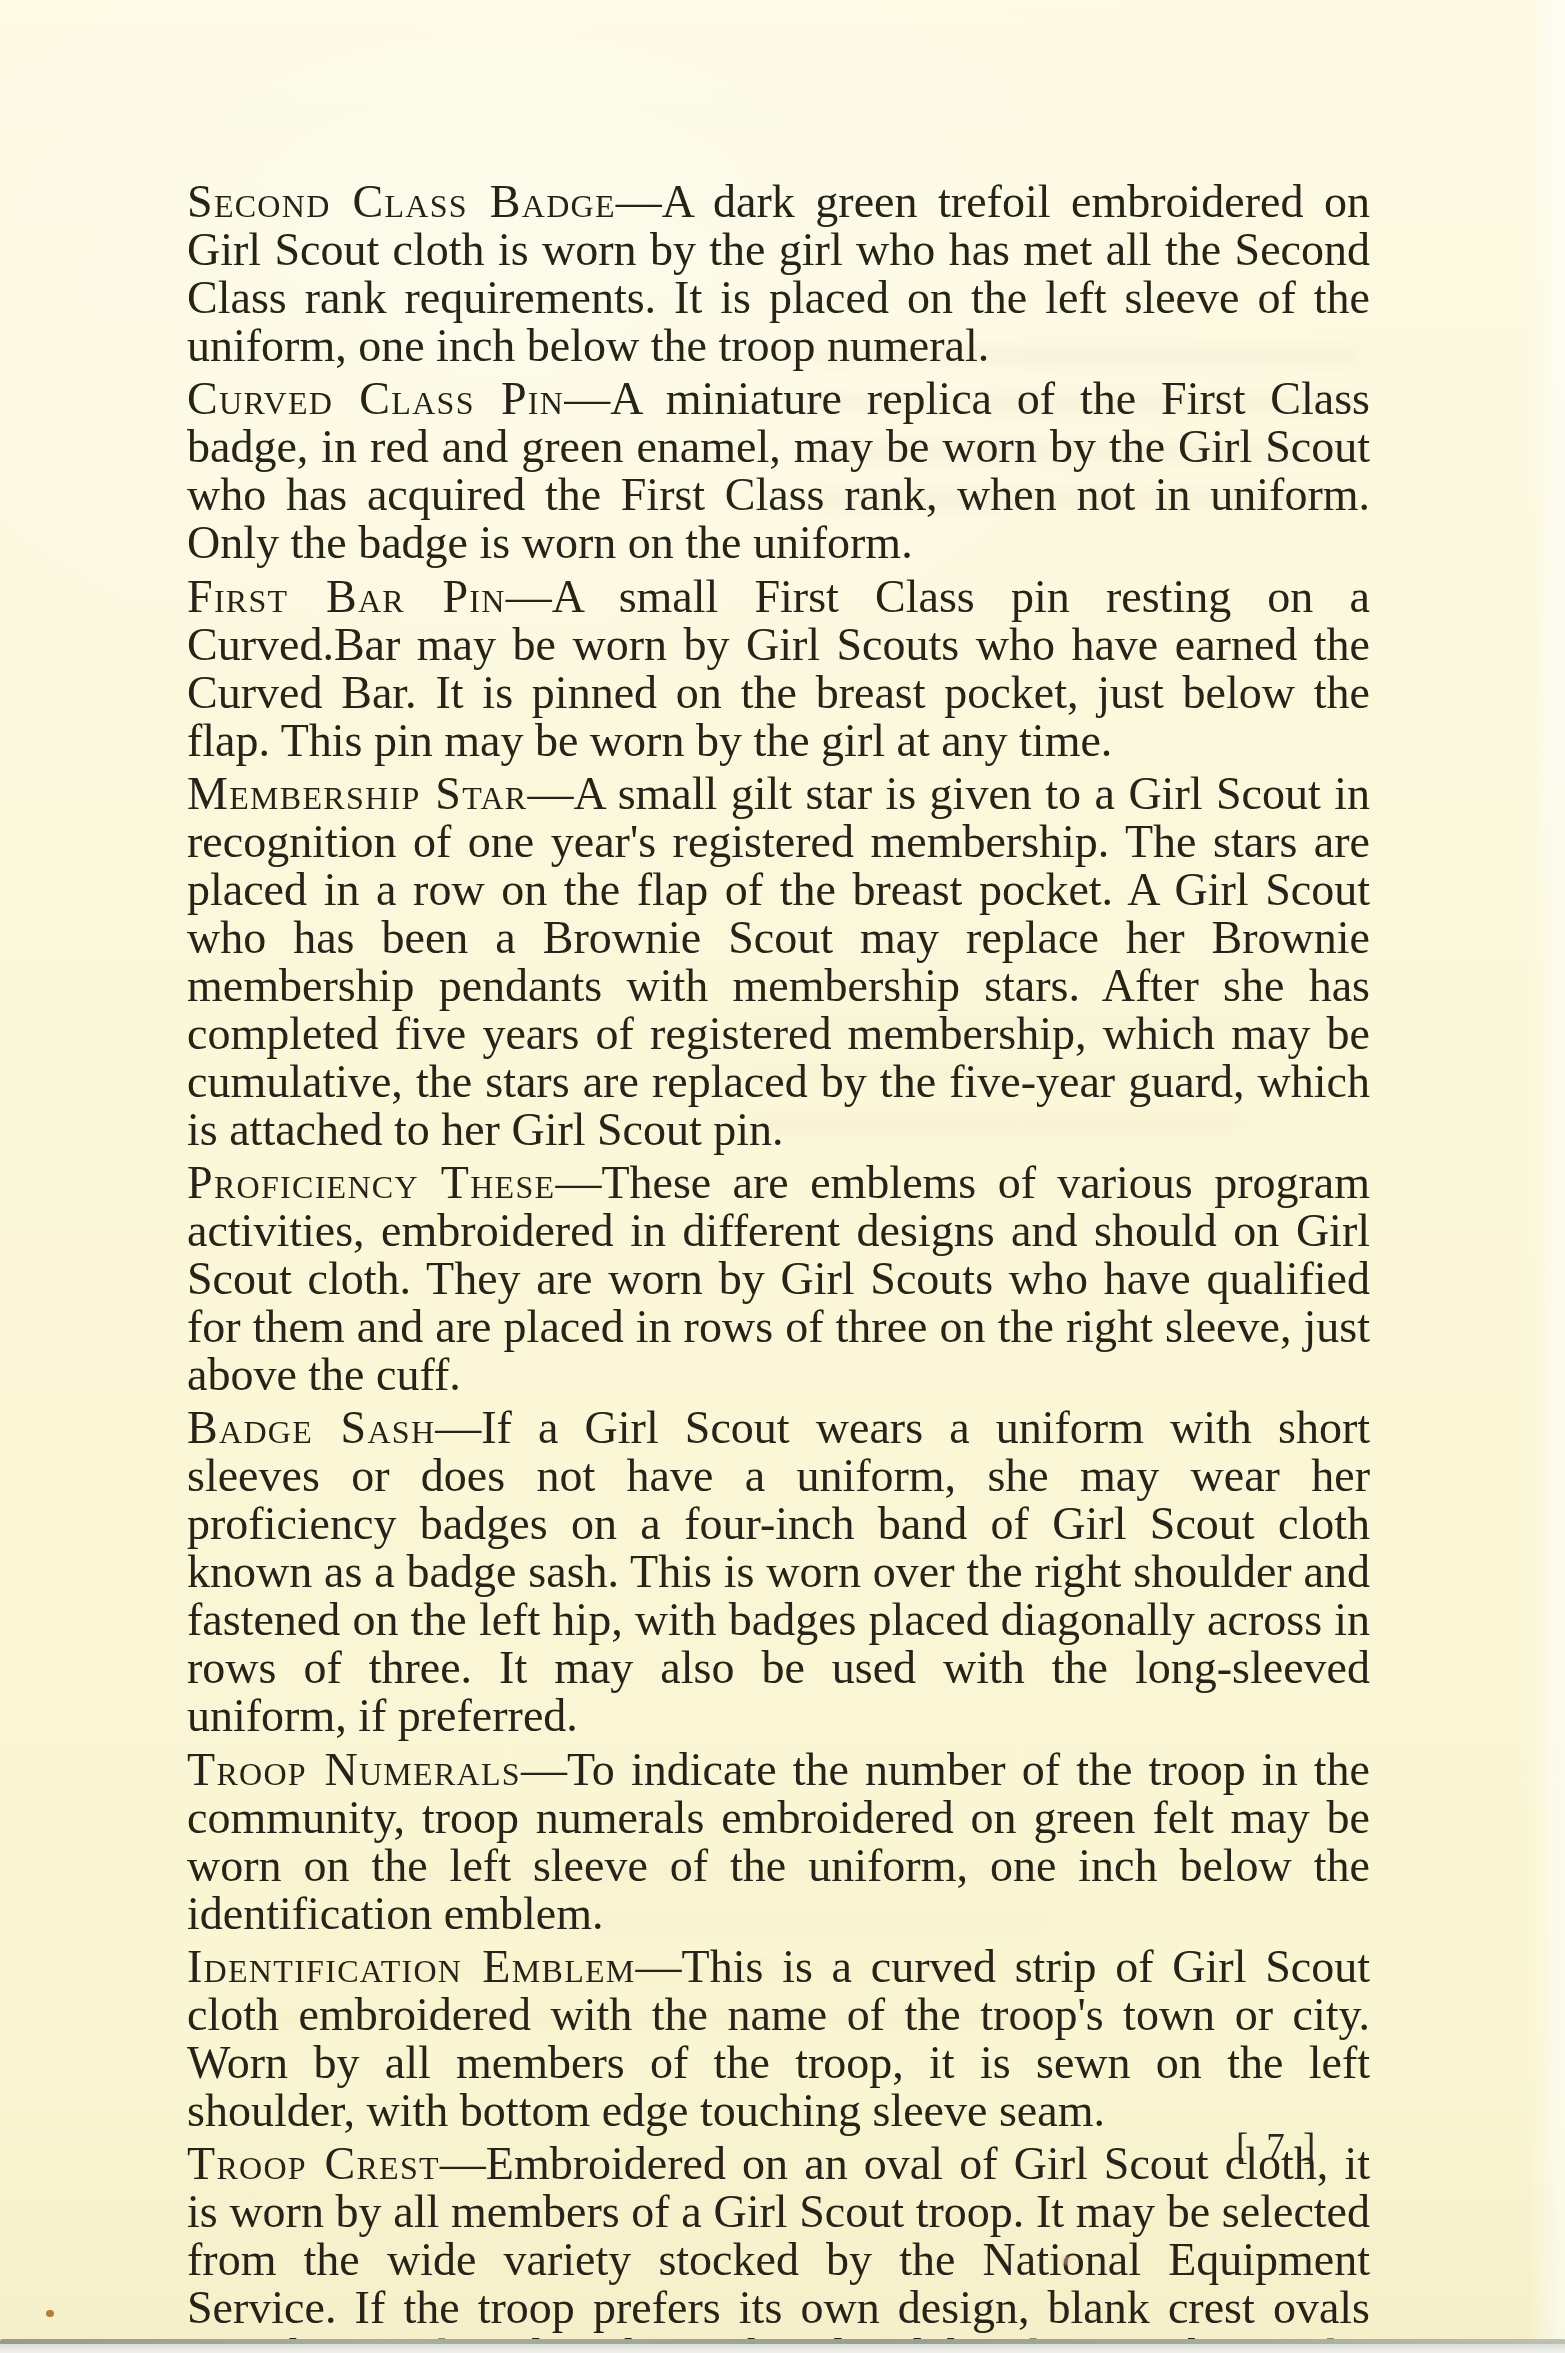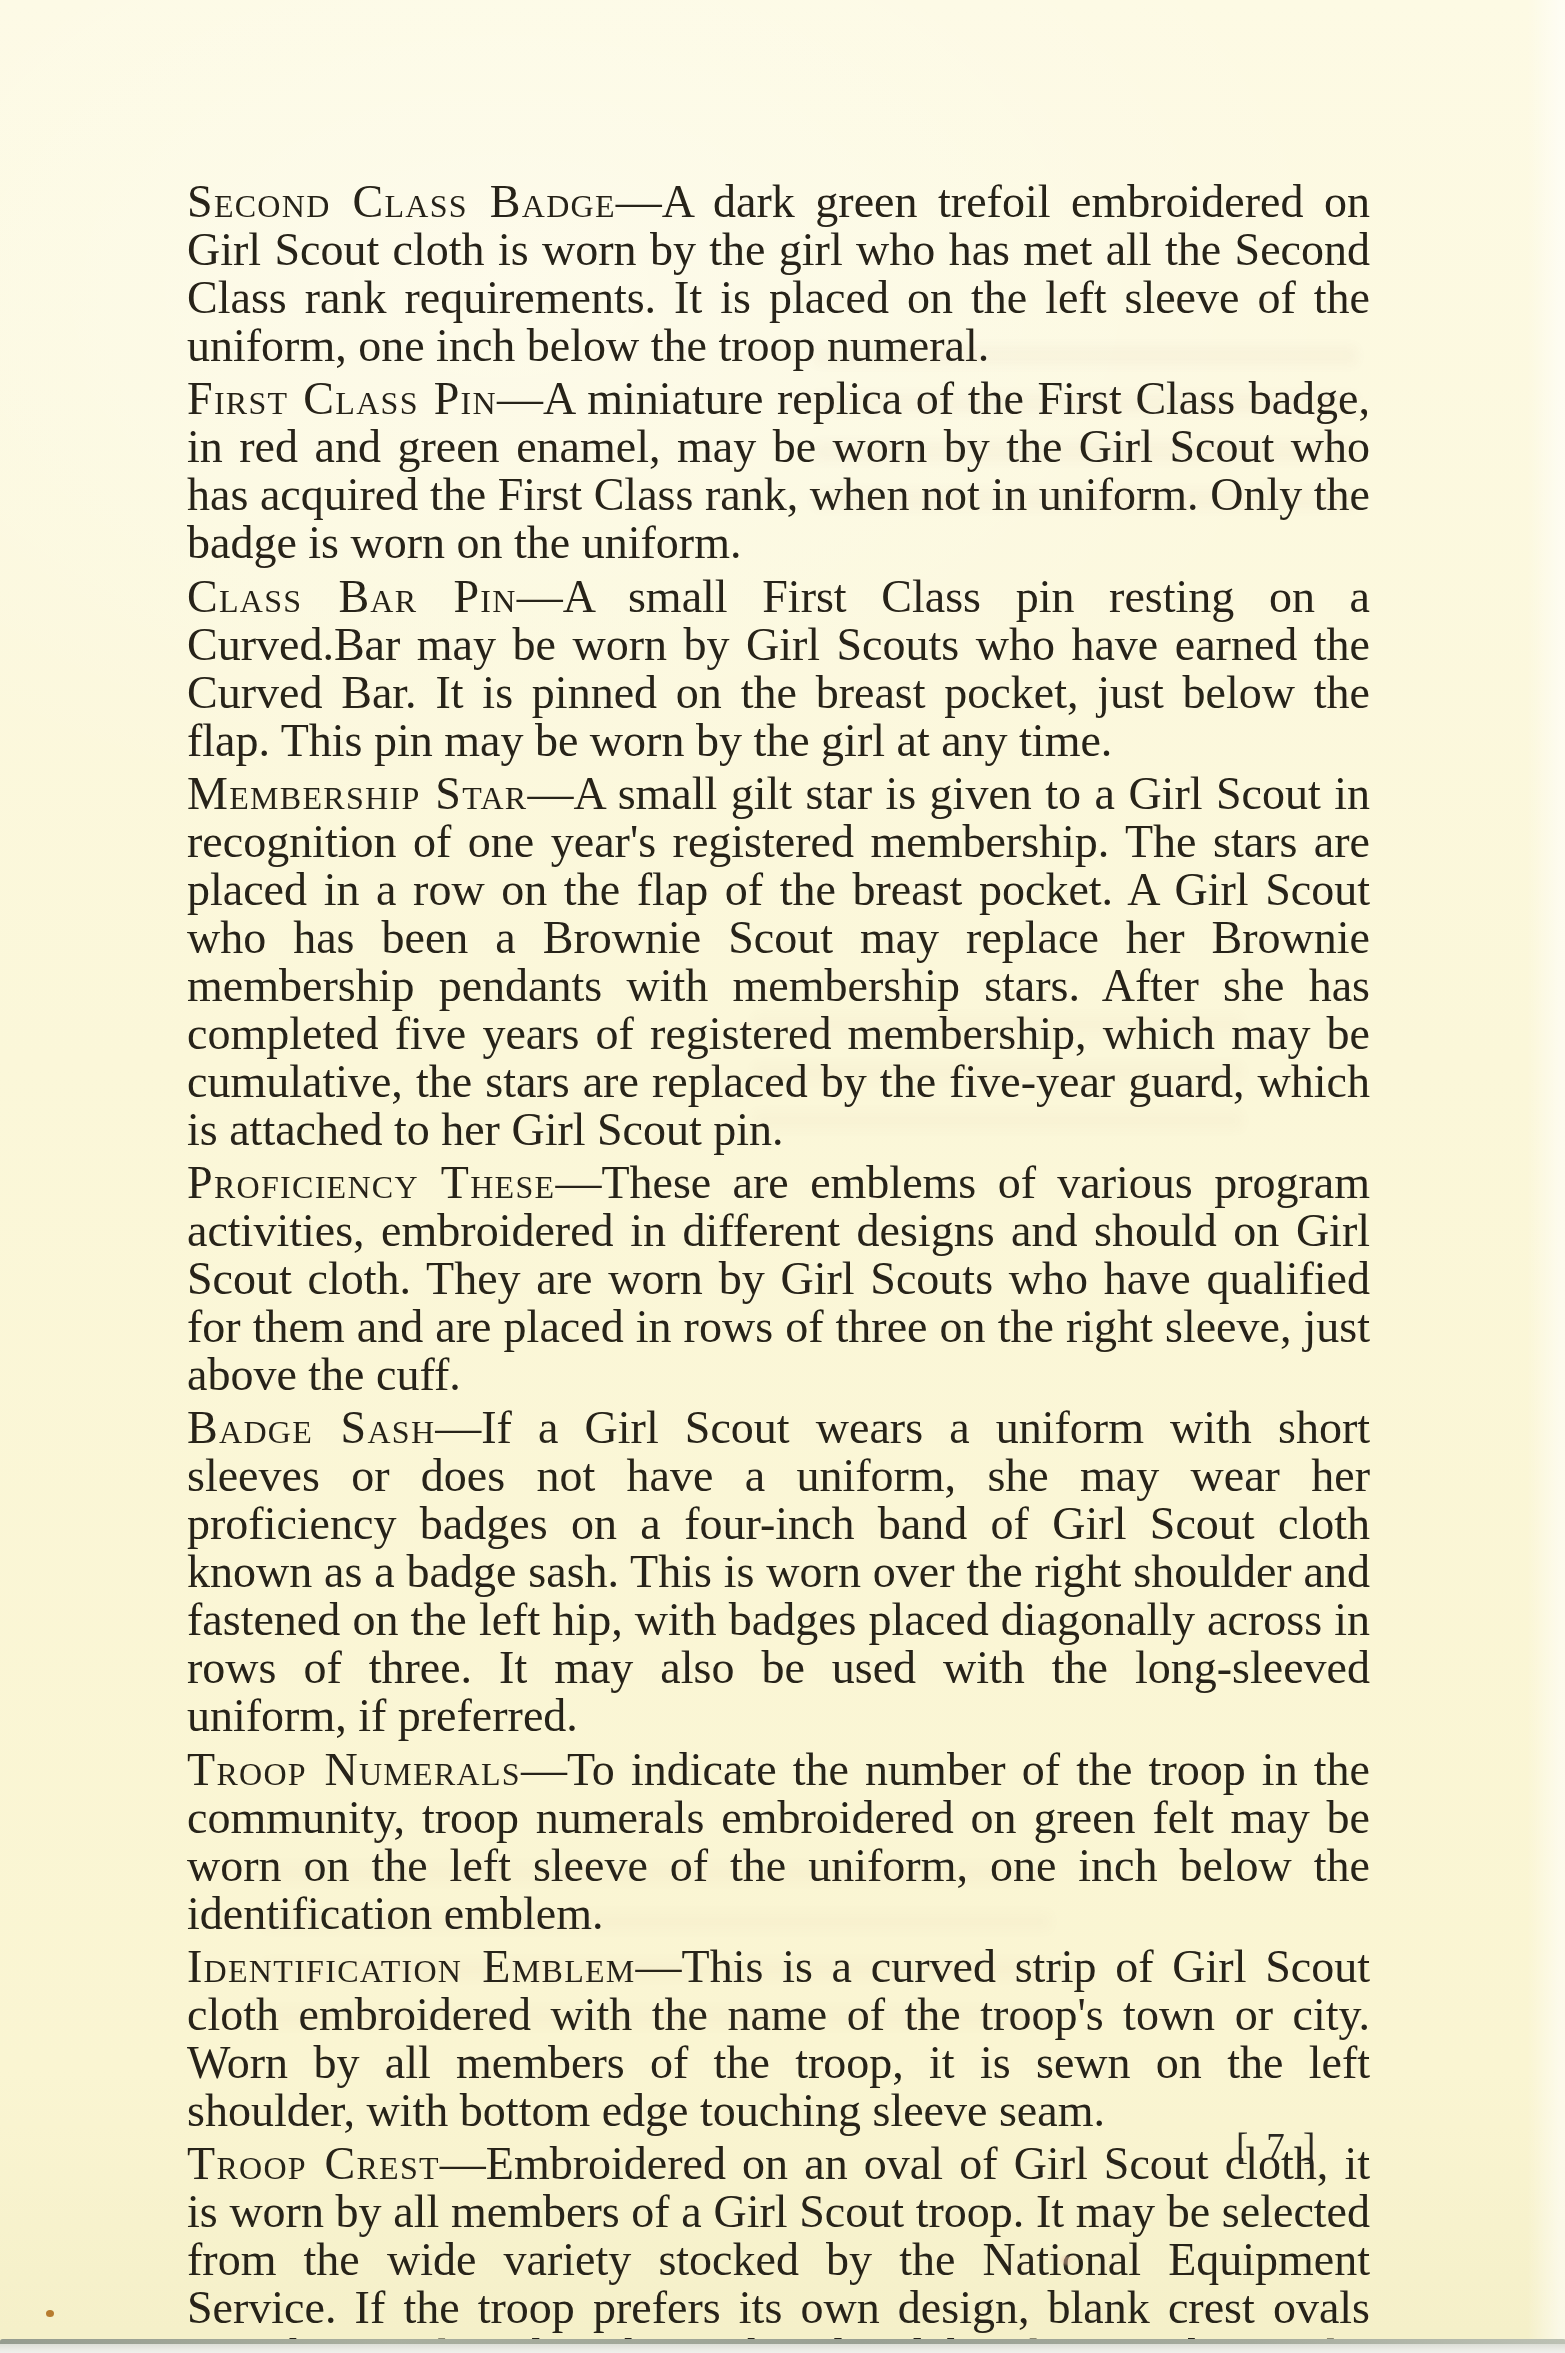--- a/index.html
+++ b/index.html
@@ -72,22 +72,22 @@
 <body>
 
 <div class="page">
 
   <div class="show-through ghost-a"></div>
   <div class="show-through ghost-b"></div>
   <div class="show-through ghost-c"></div>
 
   <div class="text-block">
     <p><span class="term">Second Class Badge</span><span>—A dark green trefoil embroidered on Girl Scout cloth is worn by the girl who has met all the Second Class rank requirements. It is placed on the left sleeve of the uniform, one inch below the troop numeral.</span></p>
-    <p><span class="term">First Class Pin</span><span>—A miniature replica of the First Class badge, in red and green enamel, may be worn by the Girl Scout who has acquired the First Class rank, when not in uniform. Only the badge is worn on the uniform.</span></p>
-    <p><span class="term">Class Bar Pin</span><span>—A small First Class pin resting on a Curved.Bar may be worn by Girl Scouts who have earned the Curved Bar. It is pinned on the breast pocket, just below the flap. This pin may be worn by the girl at any time.</span></p>
+    <p><span class="term">Curved Class Pin</span><span>—A miniature replica of the First Class badge, in red and green enamel, may be worn by the Girl Scout who has acquired the First Class rank, when not in uniform. Only the badge is worn on the uniform.</span></p>
+    <p><span class="term">First Bar Pin</span><span>—A small First Class pin resting on a Curved.Bar may be worn by Girl Scouts who have earned the Curved Bar. It is pinned on the breast pocket, just below the flap. This pin may be worn by the girl at any time.</span></p>
     <p><span class="term">Membership Star</span><span>—A small gilt star is given to a Girl Scout in recognition of one year's registered membership. The stars are placed in a row on the flap of the breast pocket. A Girl Scout who has been a Brownie Scout may replace her Brownie membership pendants with membership stars. After she has completed five years of registered membership, which may be cumulative, the stars are replaced by the five-year guard, which is attached to her Girl Scout pin.</span></p>
     <p><span class="term">Proficiency These</span><span>—These are emblems of various program activities, embroidered in different designs and should on Girl Scout cloth. They are worn by Girl Scouts who have qualified for them and are placed in rows of three on the right sleeve, just above the cuff.</span></p>
     <p><span class="term">Badge Sash</span><span>—If a Girl Scout wears a uniform with short sleeves or does not have a uniform, she may wear her proficiency badges on a four-inch band of Girl Scout cloth known as a badge sash. This is worn over the right shoulder and fastened on the left hip, with badges placed diagonally across in rows of three. It may also be used with the long-sleeved uniform, if preferred.</span></p>
     <p><span class="term">Troop Numerals</span><span>—To indicate the number of the troop in the community, troop numerals embroidered on green felt may be worn on the left sleeve of the uniform, one inch below the identification emblem.</span></p>
     <p><span class="term">Identification Emblem</span><span>—This is a curved strip of Girl Scout cloth embroidered with the name of the troop's town or city. Worn by all members of the troop, it is sewn on the left shoulder, with bottom edge touching sleeve seam.</span></p>
     <p><span class="term">Troop Crest</span><span>—Embroidered on an oval of Girl Scout cloth, it is worn by all members of a Girl Scout troop. It may be selected from the wide variety stocked by the National Equipment Service. If the troop prefers its own design, blank crest ovals may be purchased to be embroidered by the members. The design should be approved by the leader and by the Girl Scout council, if there is one. Crest is sewn on right sleeve, one and one-half inches below sleeve seam.</span></p>
     <p><span class="term">Scouts Pin</span><span>—See page 2. It is pinned just above the breast pocket.</span></p>
   </div>
 
   <div class="page-number">[ 7 ]</div>

